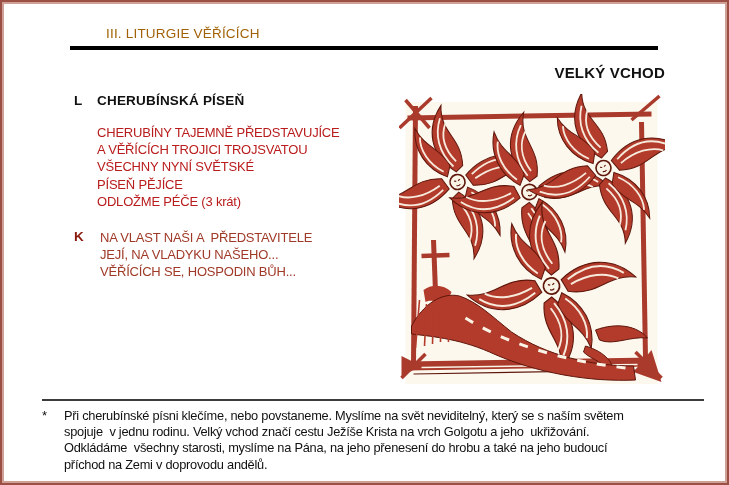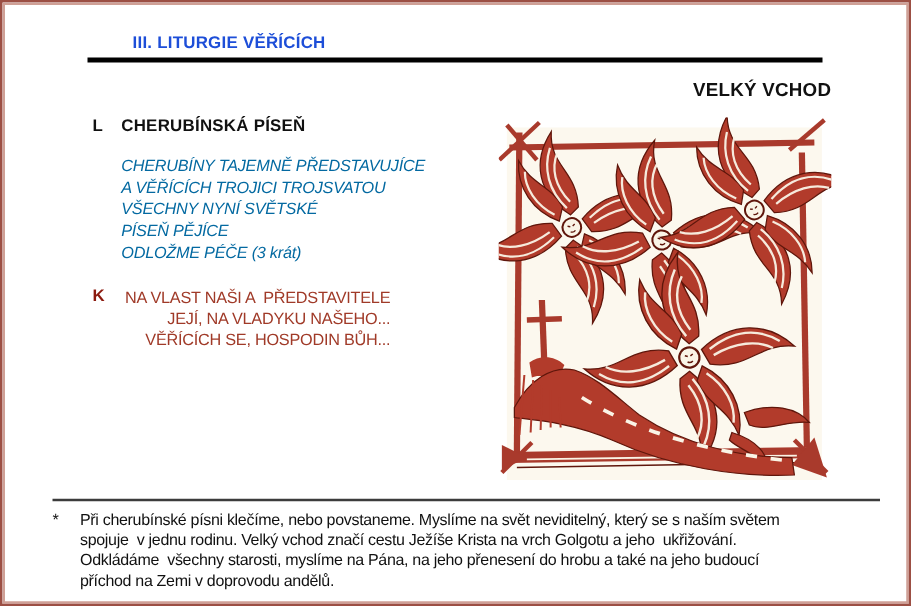--- a/index.html
+++ b/index.html
@@ -11,39 +11,39 @@
     border:2px solid #9c4f44;
     box-shadow:inset 0 0 0 2px #cfa096;
     font-family:"Liberation Sans", sans-serif;
     color:#1c1c1c;
     overflow:hidden;
   }
   .abs{position:absolute;}
 
   .title{
     left:104px;top:24px;
-    font-size:13.5px;font-weight:bold;letter-spacing:.2px;
-    color:#1d4ed8;
+    font-size:13.5px;font-weight:normal;letter-spacing:.2px;
+    color:#a16207;
   }
   .title-rule{
     left:68px;top:44px;width:588px;height:4px;background:#000;
   }
   .velky{
     left:397px;top:62px;width:266px;text-align:right;
     font-size:15px;font-weight:bold;color:#111;letter-spacing:.2px;
   }
 
   .l-label{left:72px;top:91px;font-size:13.5px;font-weight:bold;color:#111;}
   .l-heading{left:95px;top:91px;font-size:13.5px;font-weight:bold;color:#111;letter-spacing:.2px;text-align:right;}
 
-  .hymn{left:95px;top:122px;font-size:13px;line-height:17.2px;color:#0369a1;letter-spacing:-0.2px;font-style:italic;}
+  .hymn{left:95px;top:122px;font-size:13px;line-height:17.2px;color:#b91c1c;letter-spacing:-0.2px;}
   .hymn .line{white-space:pre;}
 
   .k-label{left:72px;top:227px;font-size:13.5px;font-weight:bold;color:#8b1a0e;}
-  .k-block{left:98px;top:227px;font-size:13px;line-height:17.2px;color:#a03a28;letter-spacing:-0.2px;text-align:right;}
+  .k-block{left:98px;top:227px;font-size:13px;line-height:17.2px;color:#a03a28;letter-spacing:-0.2px;}
   .k-block .line{white-space:pre;}
   .k-block2{left:95px;top:307px;font-size:13px;line-height:17.2px;color:#a03a28;letter-spacing:-0.2px;}
   .k-block2 .line{white-space:pre;}
 
   .woodcut{left:397px;top:92px;width:266px;height:300px;}
 
   .foot-rule{left:40px;top:397px;width:662px;height:2px;background:#3c3c3c;}
   .footnote{left:40px;top:406px;display:flex;}
   .fn-marker{width:22px;font-size:13px;color:#111;}
   .fn-lines{font-size:12.8px;line-height:16.2px;color:#111;letter-spacing:-0.25px;}

